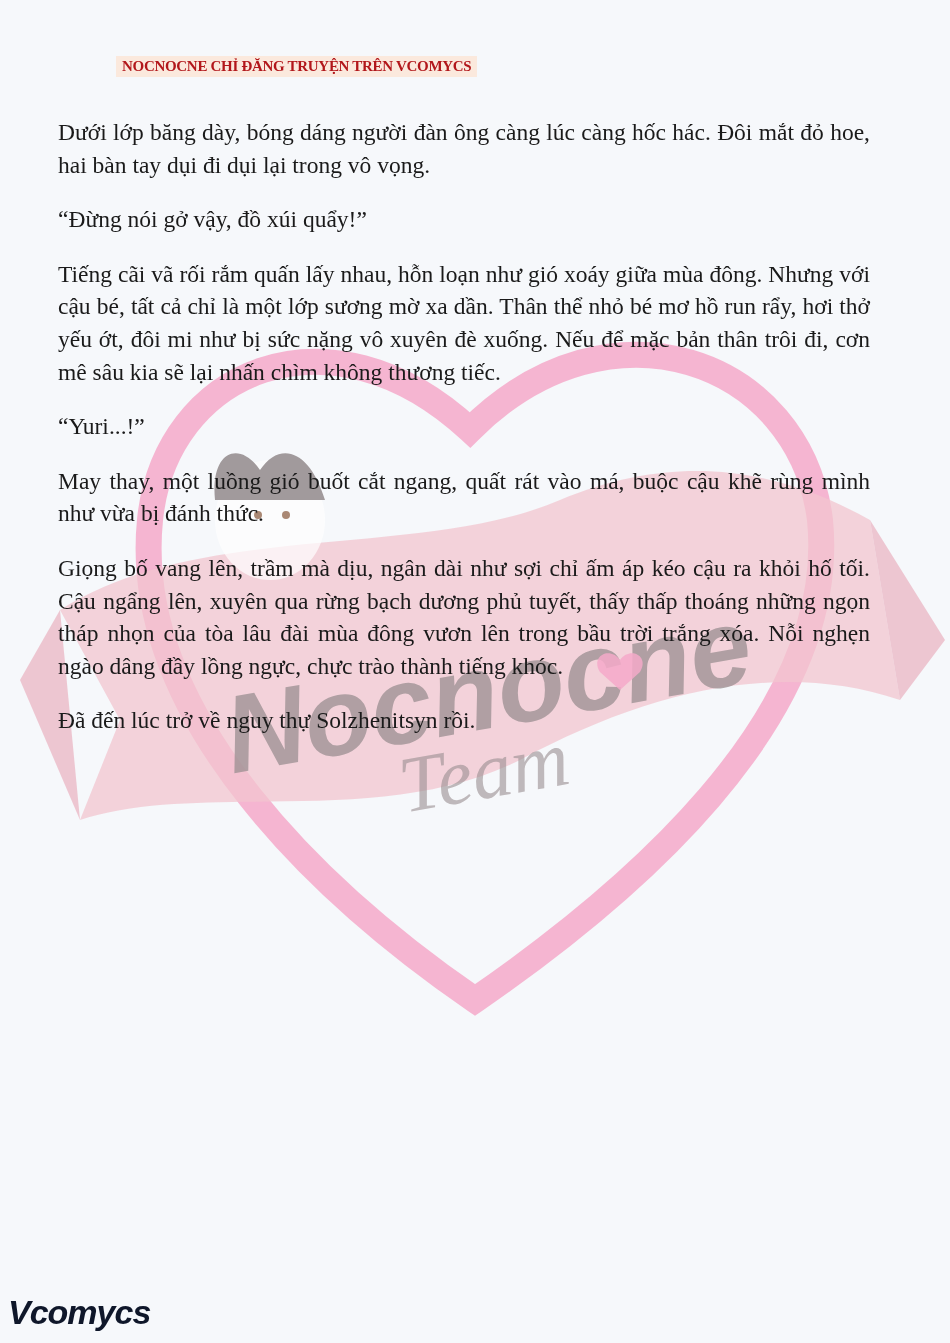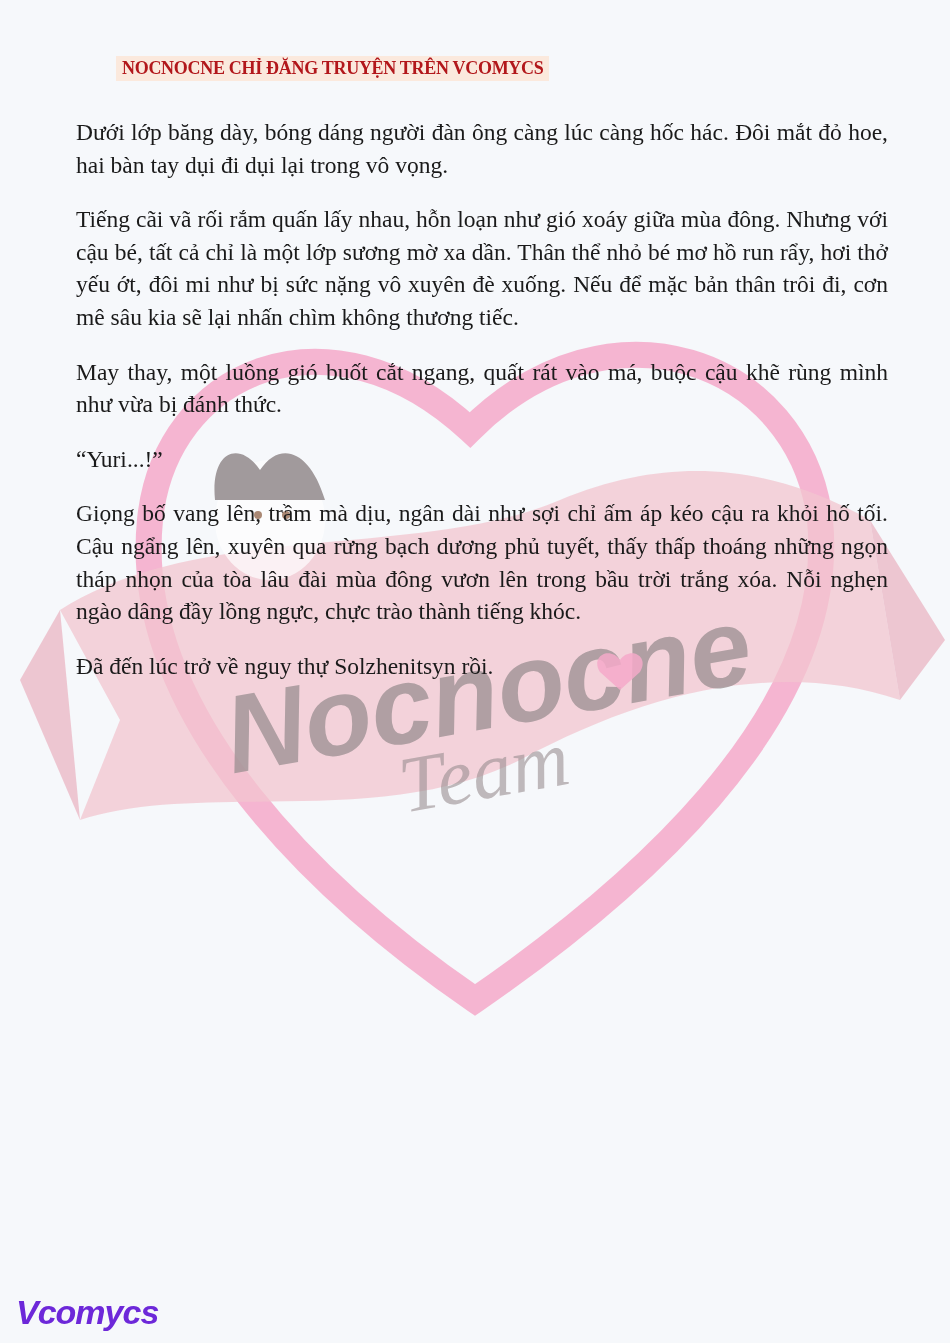--- a/index.html
+++ b/index.html
@@ -10,33 +10,33 @@
       font-family: "Liberation Serif", "DejaVu Serif", serif;
       color: #1a1a1a;
     }
     .page { position: absolute; left: 0; top: 0; width: 950px; height: 1343px; }
     .watermark { position: absolute; left: 0; top: 0; width: 950px; height: 1343px; pointer-events: none; }
     .header-banner {
       position: absolute; left: 116px; top: 56px;
       background: #fbe9dd;
       padding: 2px 6px;
       font-family: "Liberation Serif", "DejaVu Serif", serif;
-      font-weight: bold; font-size: 18px; color: #b2171b;
+      font-weight: bold; font-size: 15px; color: #b2171b;
       letter-spacing: -0.3px;
     }
     .story {
-      position: absolute; left: 76px; top: 116px; width: 812px;
+      position: absolute; left: 58px; top: 116px; width: 812px;
       font-size: 23.5px; line-height: 32.6px;
     }
     .story p { margin: 0 0 22px 0; text-align: justify; }
     .footer-logo {
-      position: absolute; left: 16px; top: 1293px;
+      position: absolute; left: 8px; top: 1293px;
       font-family: "Liberation Sans", "DejaVu Sans", sans-serif;
       font-size: 34px; font-style: italic; font-weight: bold;
-      color: #6d28d9; letter-spacing: -1px;
+      color: #0f172a; letter-spacing: -1px;
     }
   </style>
 </head>
 <body>
 
 <div class="page">
 
   <svg class="watermark" viewBox="0 0 950 1343" xmlns="http://www.w3.org/2000/svg">
 
     <path d="M475 1000 C 330 900, 130 720, 150 520 C 165 370, 330 300, 470 430 C 610 290, 800 360, 820 520 C 840 720, 620 900, 475 1000 Z" fill="none" stroke="#f4a9c9" stroke-width="26" opacity="0.85"></path>
@@ -55,22 +55,23 @@
     <text x="220" y="730" font-family="Liberation Sans, DejaVu Sans, sans-serif" font-size="110" font-weight="bold" font-style="italic" fill="#9a8f91" opacity="0.75" transform="rotate(-10 475 680)">Nocnocne</text>
     <text x="400" y="800" font-family="Liberation Serif, DejaVu Serif, serif" font-size="80" font-style="italic" fill="#9a8f91" opacity="0.6" transform="rotate(-10 475 780)">Team</text>
 
     <path d="M620 660 c -10 -14 -30 -4 -20 12 l 20 18 l 20 -18 c 10 -16 -10 -26 -20 -12 z" fill="#f4a9c9" opacity="0.85"></path>
   </svg>
 
   <div class="header-banner">NOCNOCNE CHỈ ĐĂNG TRUYỆN TRÊN VCOMYCS</div>
 
   <div class="story">
     <p>Dưới lớp băng dày, bóng dáng người đàn ông càng lúc càng hốc hác. Đôi mắt đỏ hoe, hai bàn tay dụi đi dụi lại trong vô vọng.</p>
+    <p>“Đừng nói gở vậy, đồ xúi quẩy!”</p>
     <p>Tiếng cãi vã rối rắm quấn lấy nhau, hỗn loạn như gió xoáy giữa mùa đông. Nhưng với cậu bé, tất cả chỉ là một lớp sương mờ xa dần. Thân thể nhỏ bé mơ hồ run rẩy, hơi thở yếu ớt, đôi mi như bị sức nặng vô xuyên đè xuống. Nếu để mặc bản thân trôi đi, cơn mê sâu kia sẽ lại nhấn chìm không thương tiếc.</p>
+    <p>“Yuri...!”</p>
     <p>May thay, một luồng gió buốt cắt ngang, quất rát vào má, buộc cậu khẽ rùng mình như vừa bị đánh thức.</p>
-    <p>“Yuri...!”</p>
     <p>Giọng bố vang lên, trầm mà dịu, ngân dài như sợi chỉ ấm áp kéo cậu ra khỏi hố tối. Cậu ngẩng lên, xuyên qua rừng bạch dương phủ tuyết, thấy thấp thoáng những ngọn tháp nhọn của tòa lâu đài mùa đông vươn lên trong bầu trời trắng xóa. Nỗi nghẹn ngào dâng đầy lồng ngực, chực trào thành tiếng khóc.</p>
     <p>Đã đến lúc trở về nguy thự Solzhenitsyn rồi.</p>
   </div>
 
   <div class="footer-logo">Vcomycs</div>
 
 </div>
 
 </body></html>

